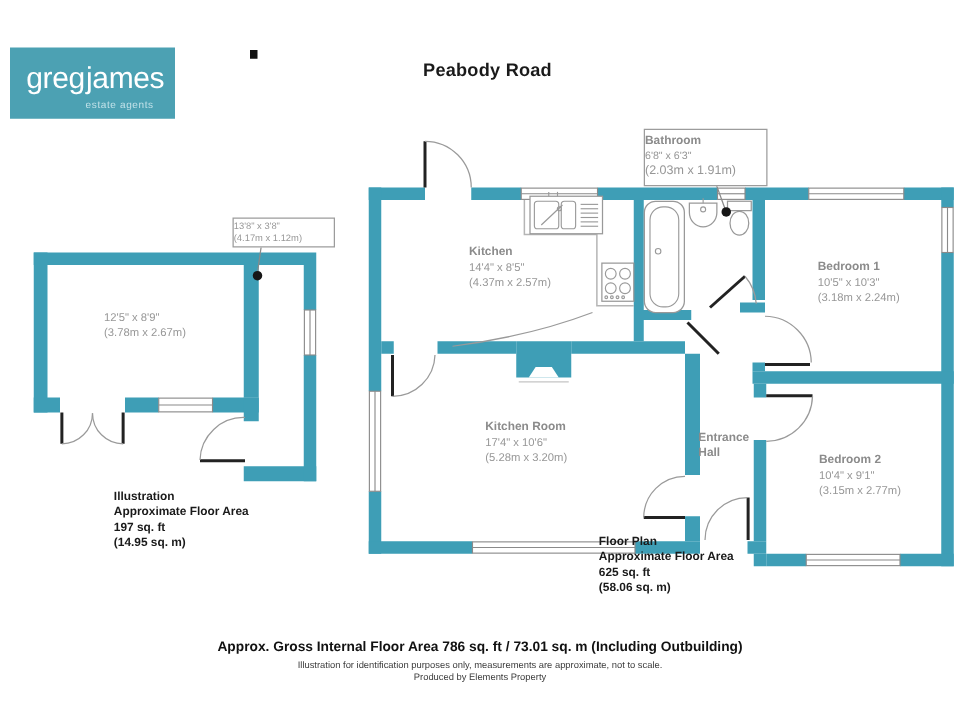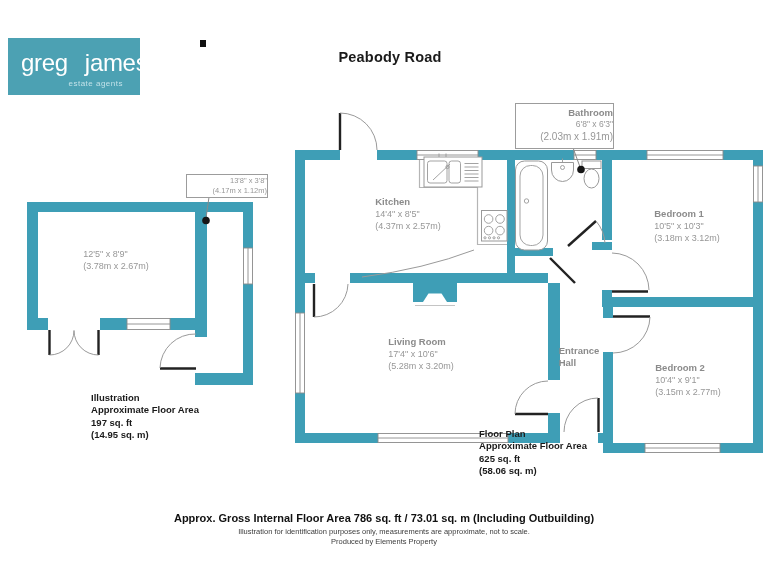--- a/index.html
+++ b/index.html
@@ -2,21 +2,21 @@
 <html style="--wall: #3E9EB6; --logo_bg: #4CA1B3; --label_gray: #8B8B8B;"><head>
 <meta charset="utf-8">
 <style>
   html,body{margin:0;padding:0}
   body{width:768px;height:576px;position:relative;background:#fff;overflow:hidden;
        font-family:"Liberation Sans",sans-serif;}
   .abs{position:absolute}
   .ctr{transform:translateX(-50%);text-align:left;white-space:nowrap}
   .roomname{font-weight:bold;font-size:9.5px;color:#8b8b8b;line-height:12px}
   .roomdim{font-size:9px;color:#979797;line-height:12px}
-  .lblbox{background:#fff;border:1px solid #9c9c9c;color:#8b8b8b;text-align:right}
+  .lblbox{background:#fff;border:1px solid #9c9c9c;color:#8b8b8b;text-align:left}
   .blk{color:#1a1a1a;font-weight:bold;font-size:9.5px;line-height:12.3px}
   .title{font-size:14.5px;font-weight:bold;color:#1a1a1a;letter-spacing:0.2px}
   .f1{font-size:11px;font-weight:bold;color:#111}
   .f2{font-size:7.5px;color:#3c3c3c}
   .logo{background:var(--logo_bg)}
   svg{position:absolute;left:0;top:0}
   .wall{fill:var(--wall)}
   .winbox{fill:#fff;stroke:#8a8a8a;stroke-width:0.9}
   .winline{stroke:#8a8a8a;stroke-width:0.9}
   .warc{fill:none;stroke:#9a9a9a;stroke-width:1}
@@ -240,21 +240,21 @@
       </g>
     <g>
         <line class="ptr" x1="209" y1="197" x2="206" y2="218"></line>
         <circle class="dot" cx="206" cy="220.5" r="3.8"></circle>
       </g>
   </g>
 </svg>
 
 <div class="abs logo" style="left:8px;top:38px;width:132px;height:57px">
   <div class="abs" style="left:13px;top:11px;font-size:24px;color:#fff;letter-spacing:-0.3px">
-    <span>greg</span><span style="margin-left:17px">james</span>
+    <span>greg</span><span style="margin-left:1px">james</span>
   </div>
   <div class="abs" style="right:17px;top:41px;font-size:8px;color:#c2e2e9;letter-spacing:0.5px">estate agents</div>
 </div>
 
 <div class="abs" style="left:200px;top:40px;width:6px;height:7px;background:#111"></div>
 
 <div class="abs ctr title" style="left:390px;top:49px">Peabody Road</div>
 
 <div class="abs lblbox" style="left:515px;top:103px;width:97px;height:41px;padding-top:3px">
   <div class="roomname" style="line-height:12px">Bathroom</div>
@@ -267,24 +267,24 @@
 </div>
 
 <div class="abs ctr" style="left:408px;top:196px">
   <div class="roomname">Kitchen</div>
   <div class="roomdim">14'4" x 8'5"</div>
   <div class="roomdim">(4.37m x 2.57m)</div>
 </div>
 <div class="abs ctr" style="left:687px;top:208px">
   <div class="roomname">Bedroom 1</div>
   <div class="roomdim">10'5" x 10'3"</div>
-  <div class="roomdim">(3.18m x 3.12m)</div>
+  <div class="roomdim">(3.18m x 2.24m)</div>
 </div>
 <div class="abs ctr" style="left:421px;top:336px">
-  <div class="roomname">Living Room</div>
+  <div class="roomname">Kitchen Room</div>
   <div class="roomdim">17'4" x 10'6"</div>
   <div class="roomdim">(5.28m x 3.20m)</div>
 </div>
 <div class="abs ctr" style="left:579px;top:345px">
   <div class="roomname">Entrance</div>
   <div class="roomname">Hall</div>
 </div>
 <div class="abs ctr" style="left:688px;top:362px">
   <div class="roomname">Bedroom 2</div>
   <div class="roomdim">10'4" x 9'1"</div>

